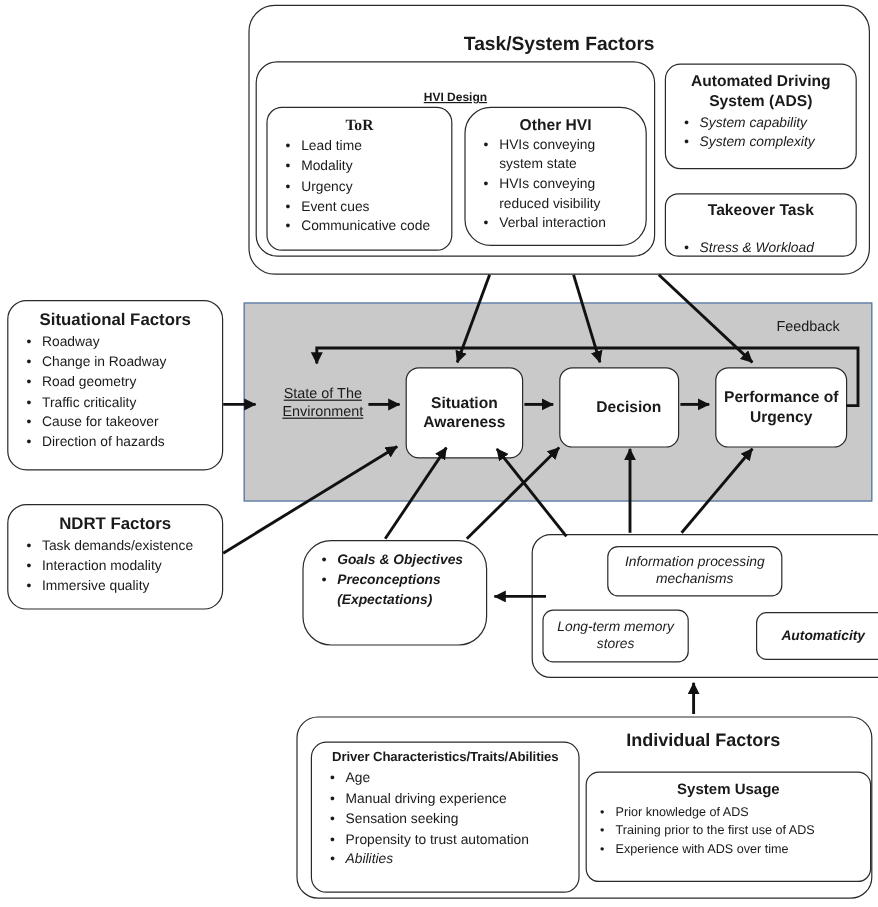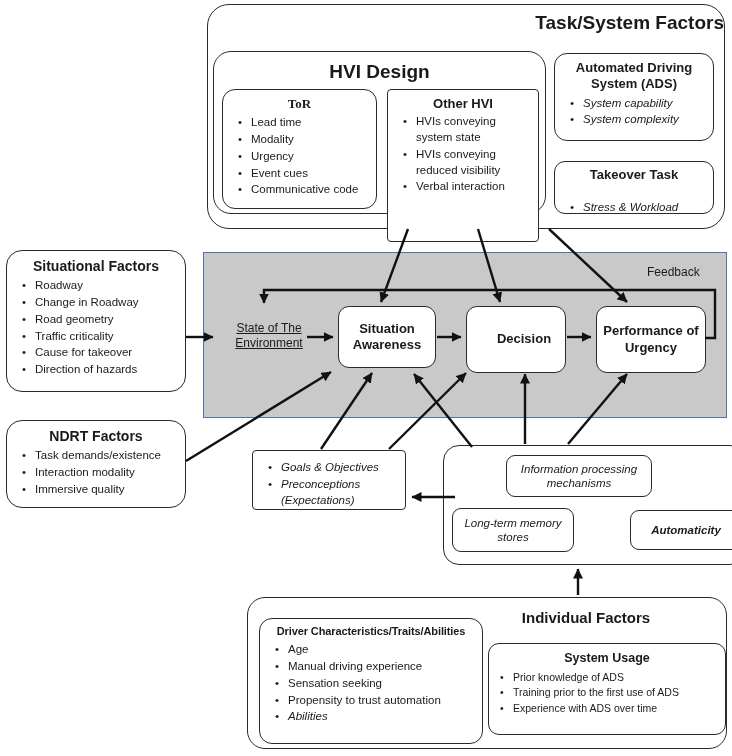--- a/index.html
+++ b/index.html
@@ -30,37 +30,37 @@
   .lbl { position:absolute; font-size:12px; line-height:1.25; }
   svg.arrows { position:absolute; left:0; top:0; z-index:4; pointer-events:none; }
   .centered { text-align:center;text-decoration:underline; }
 </style>
 </head>
 <body>
 
 <div id="canvas">
 
   <div class="box" style="left:207px; top:4px; width:518px; height:225px; border-radius:22px;">
-    <span class="title" style="margin-top:7px; font-size:19px;text-align:right;">Task/System Factors</span>
+    <span class="title" style="margin-top:24px; font-size:16px;">Task/System Factors</span>
 
     <div class="box" style="left:5px; top:46px; width:333px; height:163px; border-radius:18px;">
-      <span class="title" style="margin-top:9px; font-size:19px;">HVI Design</span>
+      <span class="title" style="margin-top:24px; font-size:10px;text-decoration:underline;">HVI Design</span>
 
       <div class="box" style="left:8px; top:37px; width:155px; height:120px; border-radius:13px;">
         <span class="title" style="margin-top:6px; font-size:13px;font-family:Liberation Serif, serif;">ToR</span>
         <ul class="blist">
             <li>Lead time</li>
             <li>Modality</li>
             <li>Urgency</li>
             <li>Event cues</li>
             <li>Communicative code</li>
           </ul>
       </div>
 
-      <div class="box" style="left:173px; top:37px; width:152px; height:153px; border-radius:4px;">
+      <div class="box" style="left:173px; top:37px; width:152px; height:116px; border-radius:22px;">
         <span class="title" style="margin-top:6px; font-size:13px;">Other HVI</span>
         <ul class="blist">
             <li>HVIs conveying system state</li>
             <li>HVIs conveying reduced visibility</li>
             <li>Verbal interaction</li>
           </ul>
       </div>
     </div>
 
     <div class="box" style="left:346px; top:48px; width:160px; height:88px; border-radius:13px;">
@@ -97,26 +97,26 @@
         <li>Task demands/existence</li>
         <li>Interaction modality</li>
         <li>Immersive quality</li>
       </ul>
   </div>
 
   <div class="panel" style="left:203px; top:252px; width:524px; height:166px;">
     <div class="lbl centered" style="left:15px; top:68px; width:100px;">State of The Environment</div>
     <div class="lbl" style="left:443px; top:12px;">Feedback</div>
 
-    <div class="box flowbox" style="left:134px; top:53px; width:98px; height:62px;">Situation Awareness</div>
+    <div class="box flowbox" style="left:134px; top:53px; width:98px; height:76px;">Situation Awareness</div>
     <div class="box flowbox" style="left:262px; top:53px; width:100px; height:67px;padding-left:16px;">Decision</div>
     <div class="box flowbox" style="left:392px; top:53px; width:110px; height:67px;">Performance of Urgency</div>
   </div>
 
-  <div class="box" style="left:252px; top:450px; width:154px; height:60px; border-radius:4px;">
+  <div class="box" style="left:252px; top:450px; width:154px; height:88px; border-radius:24px;font-weight:bold;">
     <ul class="blist it" style="margin-top:9px;">
         <li>Goals &amp; Objectives</li>
         <li>Preconceptions (Expectations)</li>
       </ul>
   </div>
 
   <div class="box" style="left:443px; top:445px; width:303px; height:120px; border-radius:16px;">
     <div class="box flowbox it" style="left:62px; top:9px; width:146px; height:42px; border-radius:9px; font-weight:normal; font-size:11.5px;">Information processing mechanisms</div>
     <div class="box flowbox it" style="left:8px; top:62px; width:122px; height:44px; border-radius:9px; font-weight:normal; font-size:11.5px;">Long-term memory stores</div>
     <div class="box flowbox it" style="left:148px; top:64px; width:112px; height:40px; border-radius:9px; font-weight:bold; font-size:11.5px;margin-left:38px;">Automaticity</div>

